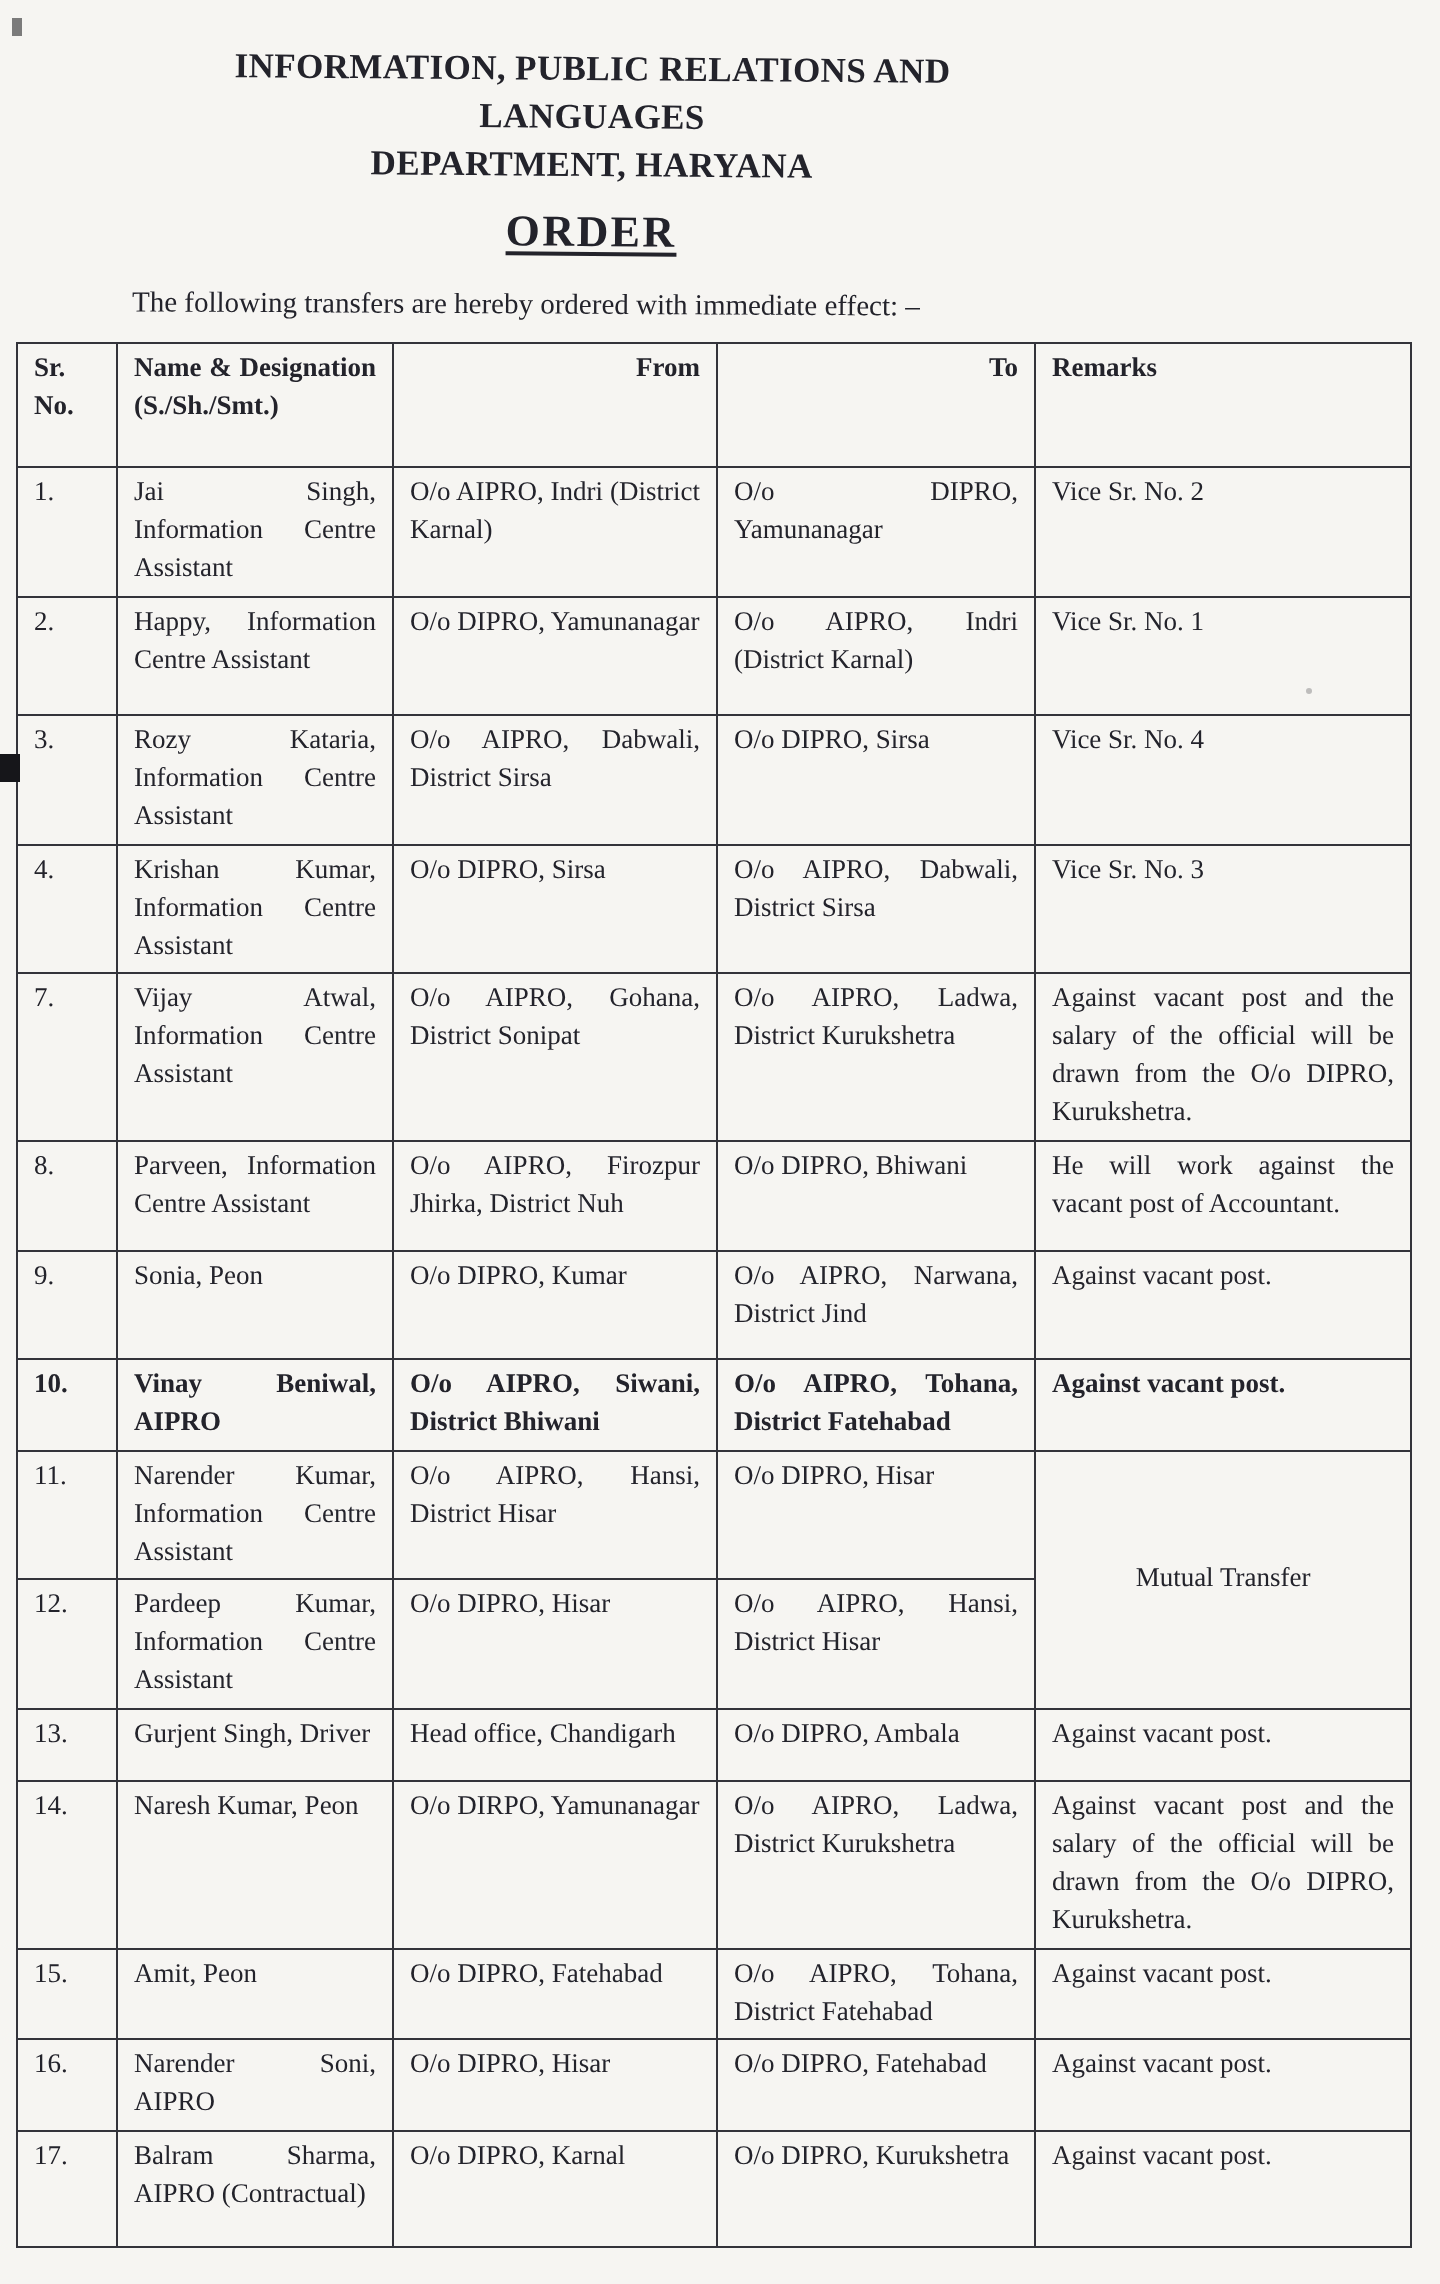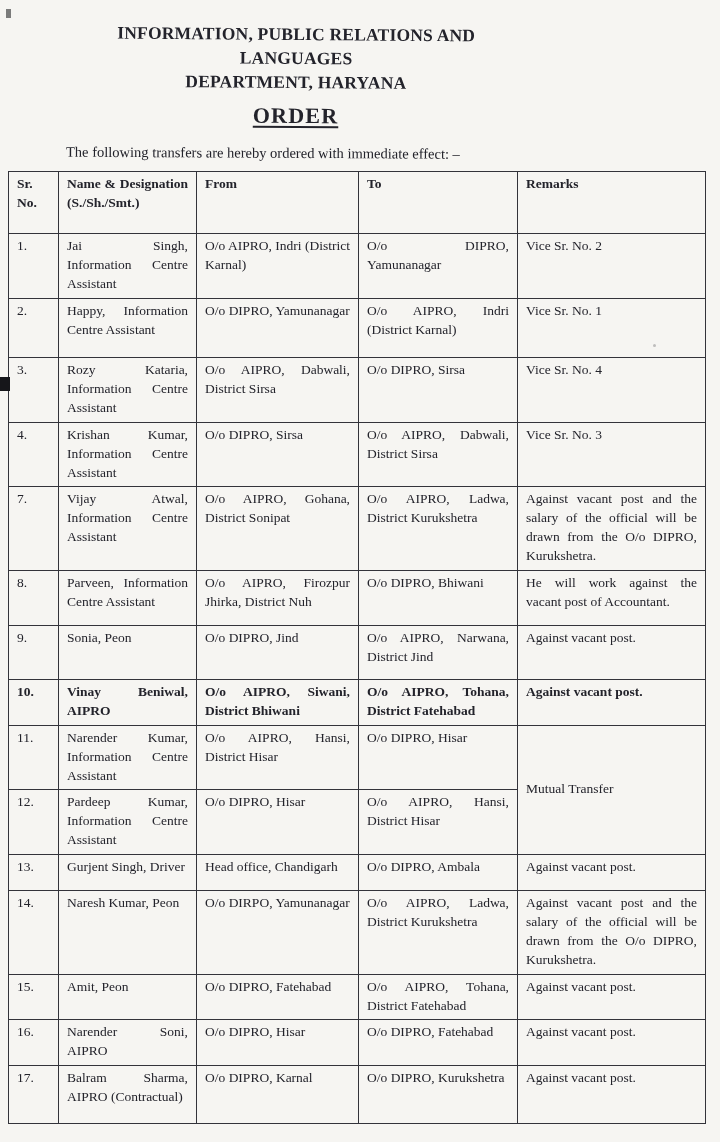--- a/index.html
+++ b/index.html
@@ -62,24 +62,24 @@
     padding: 3px 8px 4px 8px;
     vertical-align: top;
     line-height: 1.4;
     text-align: justify;
     overflow: hidden;
   }
   .transfer-table th {
     font-weight: bold;
     height: 54px;
   }
-  .transfer-table th.center { text-align: left; }
+  .transfer-table th.center { text-align: right; }
   .transfer-table td.merged-remarks {
     vertical-align: middle;
-    text-align: left;
+    text-align: center;
   }
   
   .transfer-table tbody tr:nth-child(1)  { height: 60px; }
   .transfer-table tbody tr:nth-child(2)  { height: 59px; }
   .transfer-table tbody tr:nth-child(3)  { height: 57px; }
   .transfer-table tbody tr:nth-child(4)  { height: 55px; }
   .transfer-table tbody tr:nth-child(5)  { height: 75px; }
   .transfer-table tbody tr:nth-child(6)  { height: 55px; }
   .transfer-table tbody tr:nth-child(7)  { height: 54px; }
   .transfer-table tbody tr:nth-child(8)  { height: 37px; font-weight: bold; }
@@ -199,21 +199,21 @@
         <tr>
           <td>8.</td>
           <td>Parveen, Information Centre Assistant</td>
           <td>O/o AIPRO, Firozpur Jhirka, District Nuh</td>
           <td>O/o DIPRO, Bhiwani</td>
           <td>He will work against the vacant post of Accountant.</td>
         </tr>
         <tr>
           <td>9.</td>
           <td>Sonia, Peon</td>
-          <td>O/o DIPRO, Jind</td>
+          <td>O/o DIPRO, Kumar</td>
           <td>O/o AIPRO, Narwana, District Jind</td>
           <td>Against vacant post.</td>
         </tr>
         <tr>
           <td>10.</td>
           <td>Vinay Beniwal, AIPRO</td>
           <td>O/o AIPRO, Siwani, District Bhiwani</td>
           <td>O/o AIPRO, Tohana, District Fatehabad</td>
           <td>Against vacant post.</td>
         </tr>

